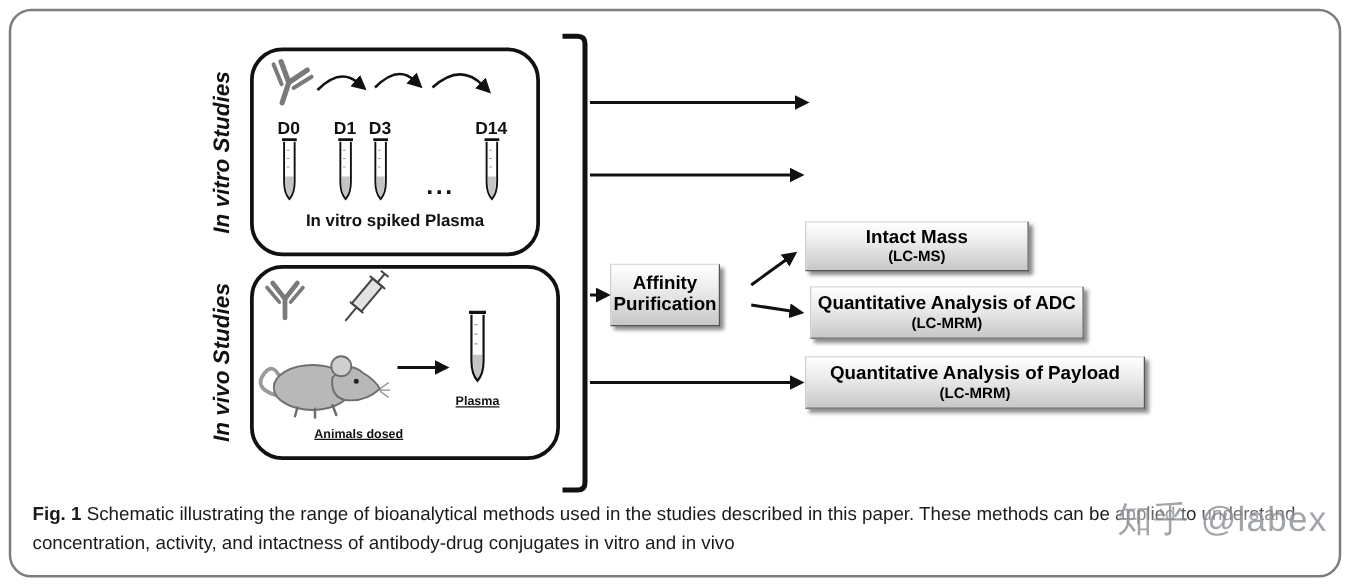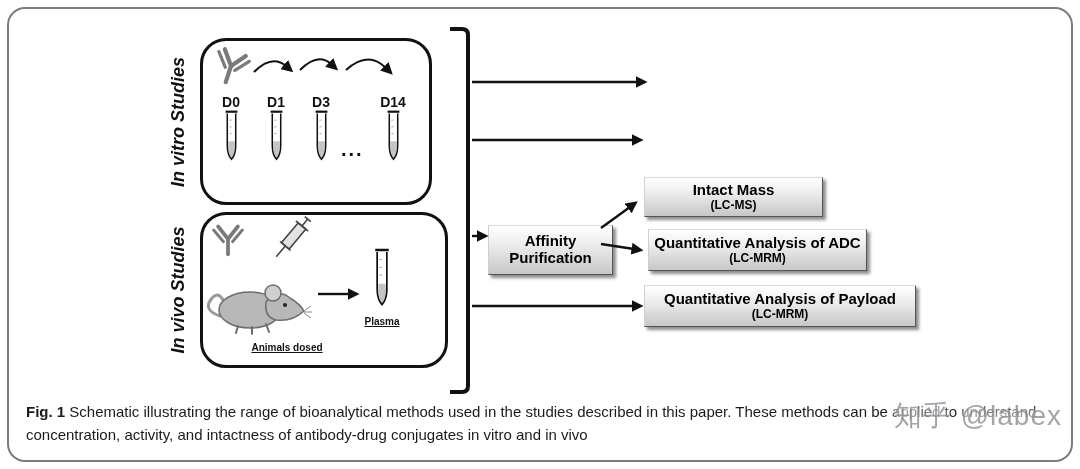--- a/index.html
+++ b/index.html
@@ -72,35 +72,36 @@
     <svg width="17" height="54" viewBox="0 0 20 64">
         <use href="#tube"></use>
       </svg>
   </div>
   <div class="timepoint" style="left:258px;top:94px">
     <div class="tp-label">D1</div>
     <svg width="17" height="54" viewBox="0 0 20 64">
         <use href="#tube"></use>
       </svg>
   </div>
-  <div class="timepoint" style="left:303px;top:94px">
+  <div class="timepoint" style="left:286px;top:94px">
     <div class="tp-label">D3</div>
     <svg width="17" height="54" viewBox="0 0 20 64">
         <use href="#tube"></use>
       </svg>
   </div>
   <div class="timepoint" style="left:375px;top:94px">
     <div class="tp-label">D14</div>
     <svg width="17" height="54" viewBox="0 0 20 64">
         <use href="#tube"></use>
       </svg>
   </div>
   <div class="ellipsis" style="left:341px;top:138px">...</div>
 
   <div class="box-caption" style="left:202px;top:169px;width:228px">
+    <div>In vitro spiked Plasma</div>
   </div>
 
   <div class="study-box" style="left:200px;top:212px;width:248px;height:156px"></div>
 
   <svg class="abs" style="left:210px;top:221px" width="36" height="36" viewBox="0 0 40 40">
       <use href="#antibody"></use>
     </svg>
 
   <svg class="abs" style="left:246px;top:214px" width="72" height="62" viewBox="0 0 72 62">
     <g transform="translate(56,12) rotate(130)">
@@ -122,21 +123,21 @@
     <path d="M32 62 L30 69 M46 63 L46 70 M60 60 L63 68" stroke="#6e6e6e" stroke-width="2" stroke-linecap="round"></path>
   </svg>
 
   <svg class="abs" style="left:372px;top:248px" width="20" height="62" viewBox="0 0 20 64">
       <use href="#tube"></use>
     </svg>
 
   <div class="small-label" style="left:352px;top:316px;width:60px">Plasma</div>
   <div class="small-label" style="left:215px;top:342px;width:144px">Animals dosed</div>
 
-  <div class="node" style="left:488px;top:225px;width:125px;height:50px">
+  <div class="node" style="left:488px;top:211px;width:88px;height:50px">
     <div class="node-title">Affinity</div>
     <div class="node-title">Purification</div>
   </div>
 
 
 
   <div class="node" style="left:644px;top:177px;width:179px;height:40px">
     <div class="node-title">Intact Mass</div>
     <div class="node-sub">(LC-MS)</div>
   </div>

